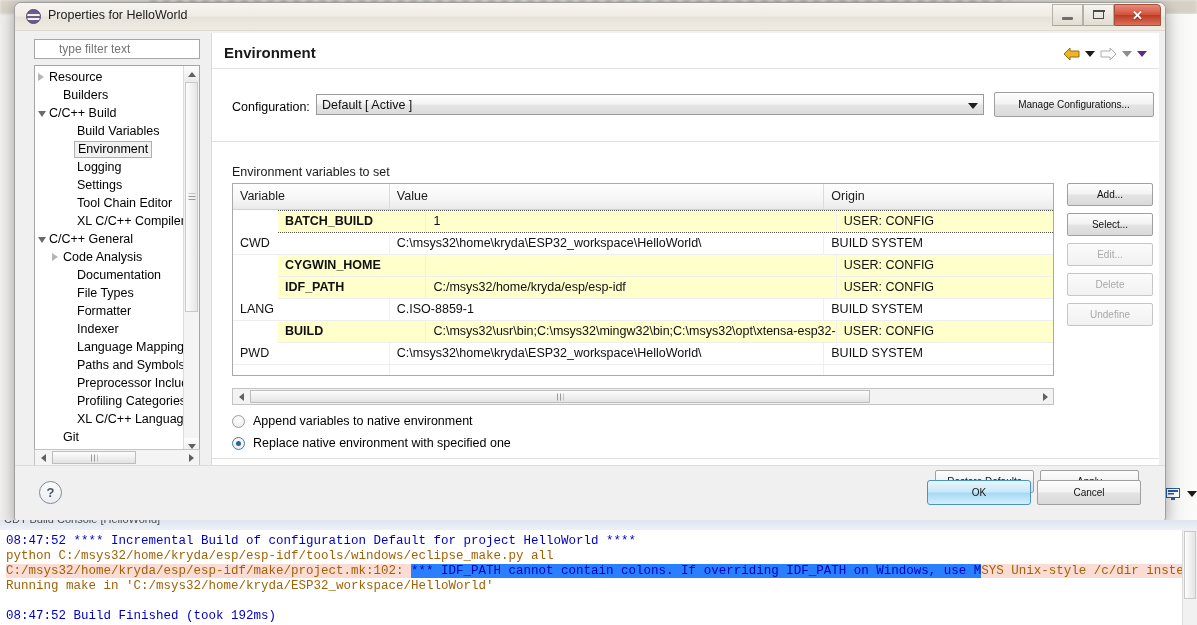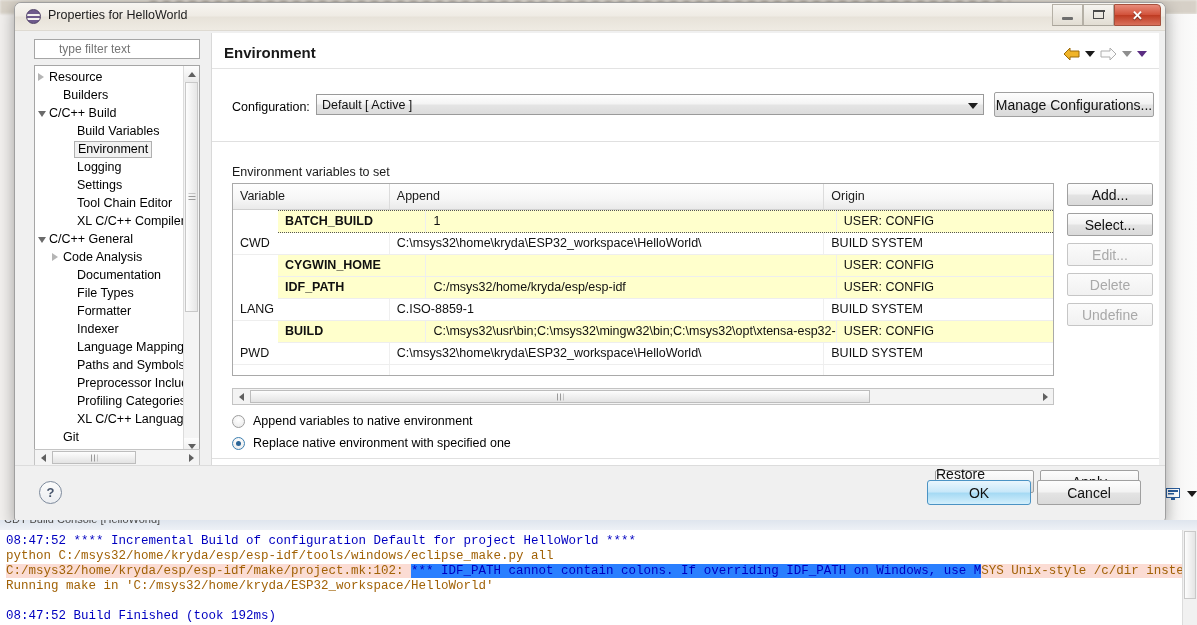--- a/index.html
+++ b/index.html
@@ -199,21 +199,21 @@
     background: linear-gradient(180deg,#ffffff 0%, #f4f4f4 45%, #e4e4e4 55%, #dcdcdc 100%);
   }
   .cfg-combo .val { position:absolute; left:5px; top:3px; font-size:12.5px; color:#111; }
   .cfg-combo .arrow {
     position:absolute; right:5px; top:8px;
     width:0;height:0;border-left:5px solid transparent;border-right:5px solid transparent;border-top:6px solid #1d1d1d;
   }
   .btn {
     border:1px solid #a0a0a0; box-sizing:border-box;
     background: linear-gradient(180deg,#fdfdfd 0%, #f3f3f3 46%, #e3e3e3 54%, #dadada 100%);
-    font-family:"Liberation Sans",sans-serif; font-size:14px; color:#111;
+    font-family:"Liberation Sans",sans-serif; font-size:10px; color:#111;
     display:flex;align-items:center;justify-content:center;
     border-radius: 2px;
     cursor: default;
   }
   .btn.disabled { color:#a9a9a9; border-color:#c6c6c6;
     background: linear-gradient(180deg,#fbfbfb,#f1f1f1); }
   .btn-manage { position:absolute; left:770px; top:3px; width:160px; height:25px; }
 
   .cfg-sep { position:absolute; left:0; top:108px; right:0; height:1px; background:#e0e0e0; }
 
@@ -496,21 +496,21 @@
         </div>
         <div class="btn btn-manage">Manage Configurations...</div>
       </div>
       <div class="cfg-sep"></div>
 
       <div class="tbl-caption">Environment variables to set</div>
 
       <div class="table-wrap">
         <div class="thead" id="table-head">
             <div class="th c1">Variable</div>
-            <div class="th c2">Append</div>
+            <div class="th c2">Value</div>
             <div class="th c3">Origin</div>
           </div>
         <div id="table-body">
             <div class="trow yellow first">
               <div class="td c1 b">BATCH_BUILD</div>
               <div class="td c2">1</div>
               <div class="td c3">USER: CONFIG</div>
             </div>
             <div class="trow">
               <div class="td c1">CWD</div>

